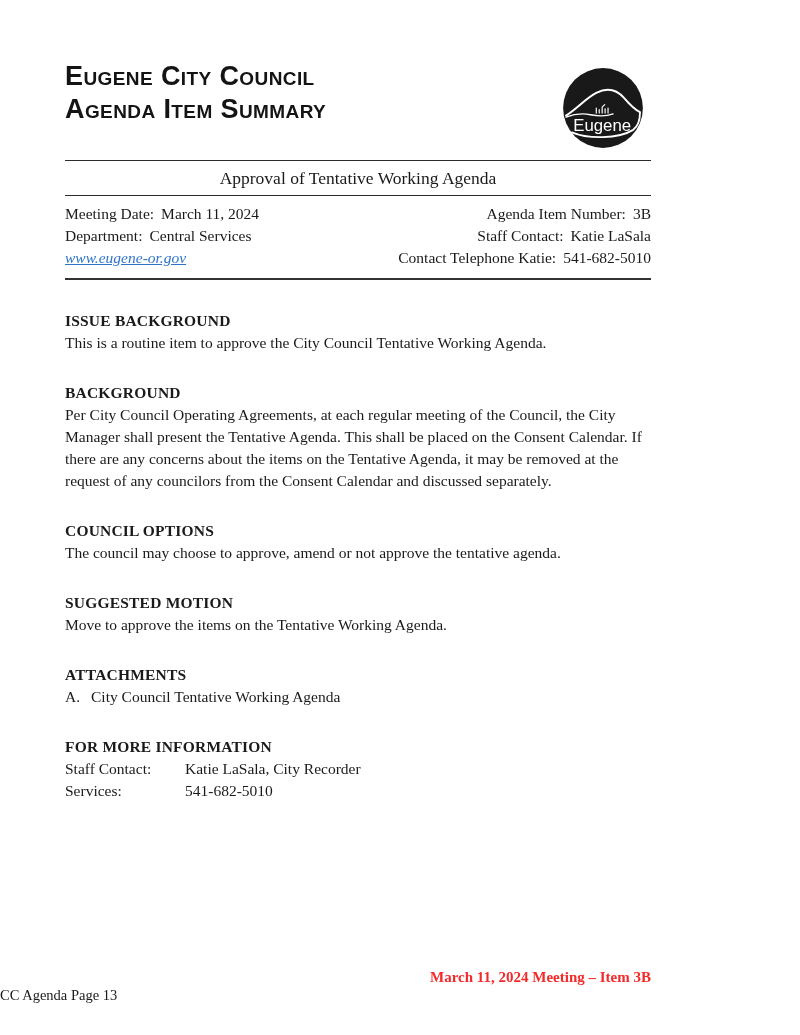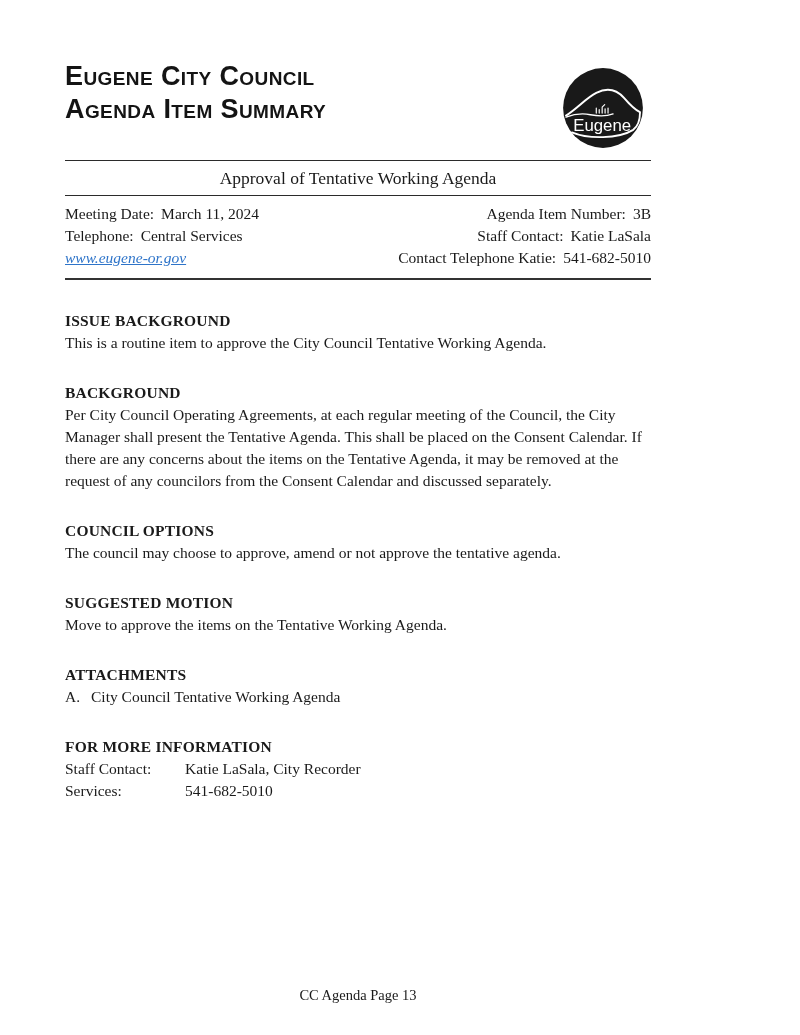--- a/index.html
+++ b/index.html
@@ -49,21 +49,21 @@
   .minfo-row { display:flex; }
   .minfo-label { width:120px; flex:0 0 120px; }
 
   
   .footer-note-red {
     position:absolute; top:969px; right:65px;
     color:#f42a2a; font-weight:700; font-size:15px;
   }
   .footer-page {
     position:absolute; top:987px; left:0; width:100%;
-    text-align:center; font-size:14.5px;
+    font-size:14.5px;
   }
 </style>
 </head>
 <body>
 
 <div class="page">
   <div class="content">
 
     <div class="header-row">
       <div class="org-title">
@@ -85,21 +85,21 @@
     <div class="title-bar">Approval of Tentative Working Agenda</div>
 
     <hr class="rule">
 
     <div class="info-row">
       <div class="info-left">
         <div class="pair">
           <span class="label">Meeting Date:</span><span>March 11, 2024</span>
         </div>
         <div class="pair">
-          <span class="label">Telephone:</span><span>Central Services</span>
+          <span class="label">Department:</span><span>Central Services</span>
         </div>
         <div>
           <a class="link website-link">www.eugene-or.gov</a>
         </div>
       </div>
       <div class="info-right">
         <div class="pair">
           <span class="label">Agenda Item Number:</span><span>3B</span>
         </div>
         <div class="pair">
@@ -148,14 +148,15 @@
         <span>Katie LaSala, City Recorder</span>
       </div>
       <div class="minfo-row">
         <span class="minfo-label">Services:</span>
         <span>541-682-5010</span>
       </div>
     </div>
 
   </div>
 
+  <div class="footer-note-red">March 11, 2024 Meeting – Item 3B</div>
   <div class="footer-page">CC Agenda Page 13</div>
 </div>
 
 </body></html>

